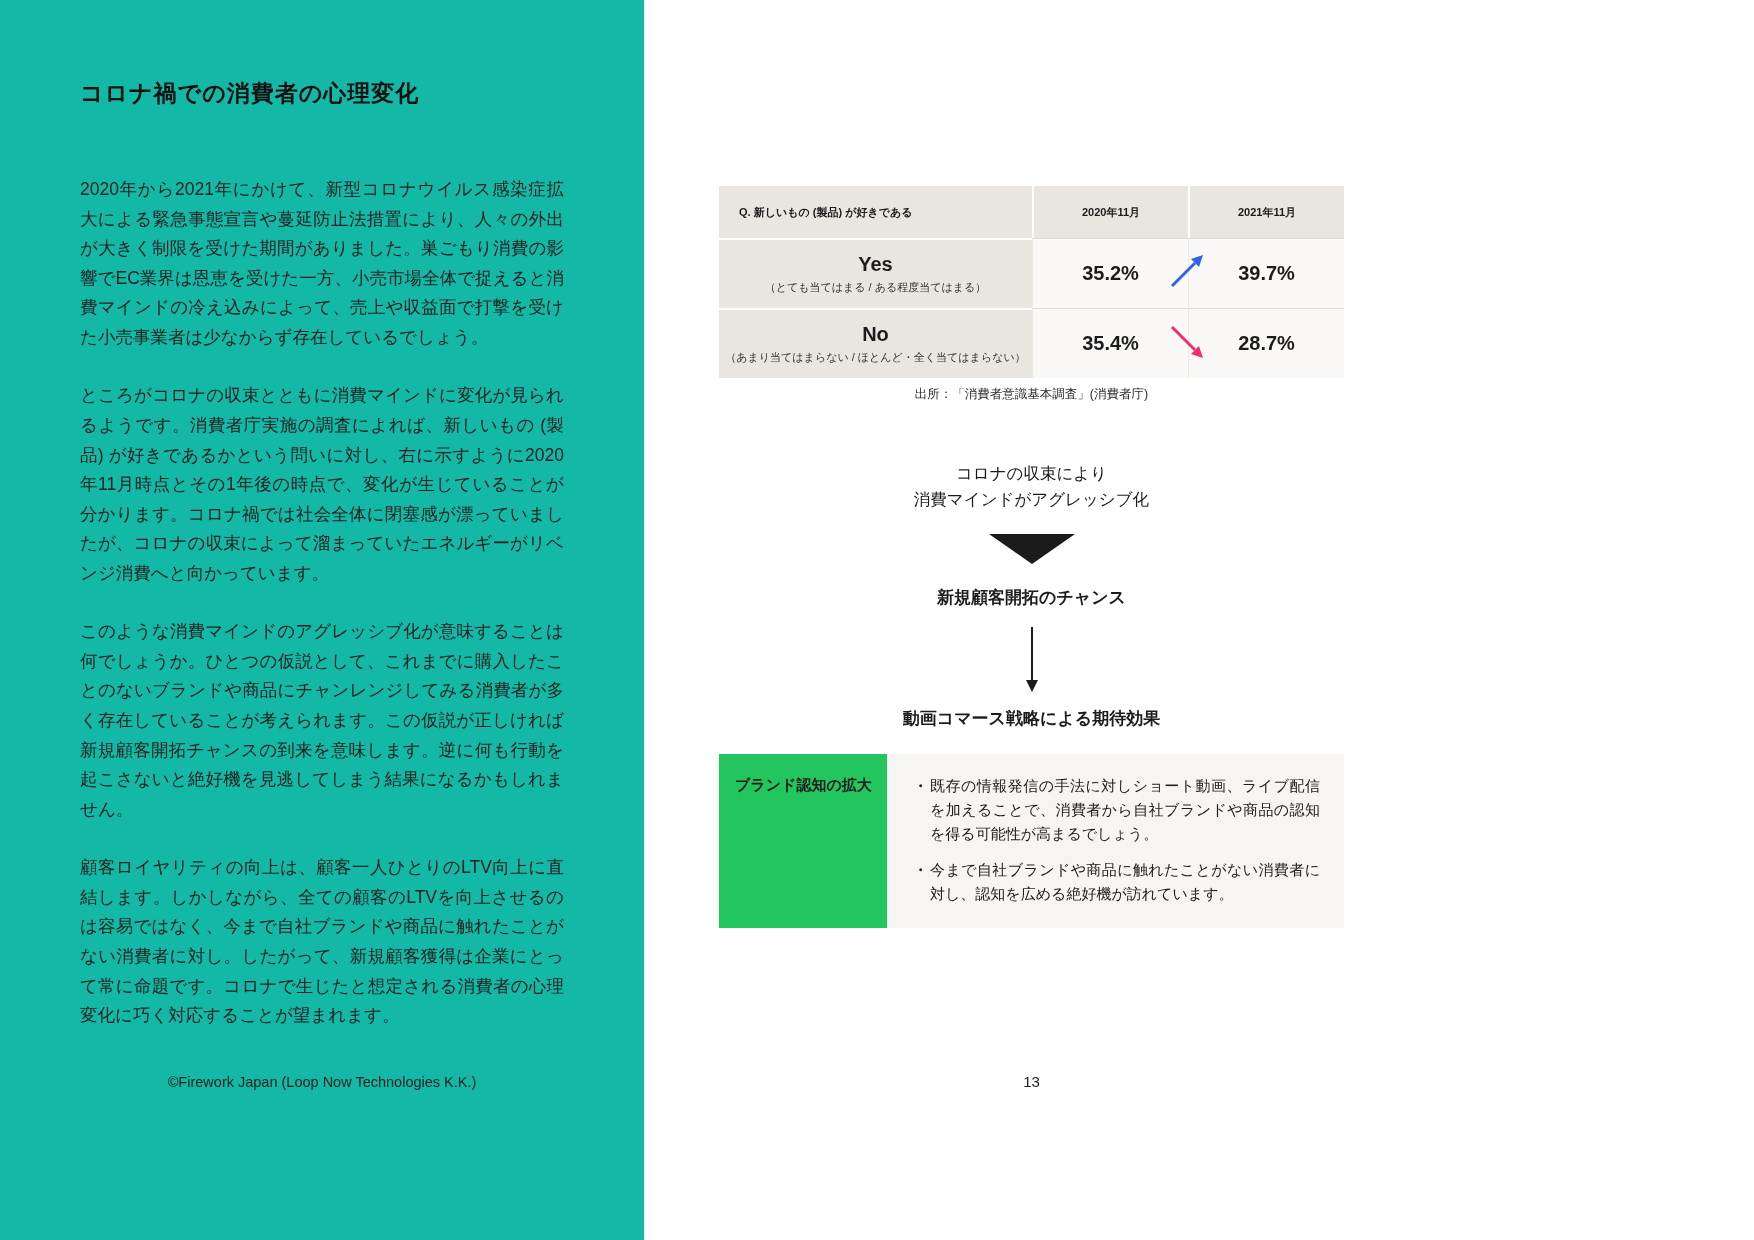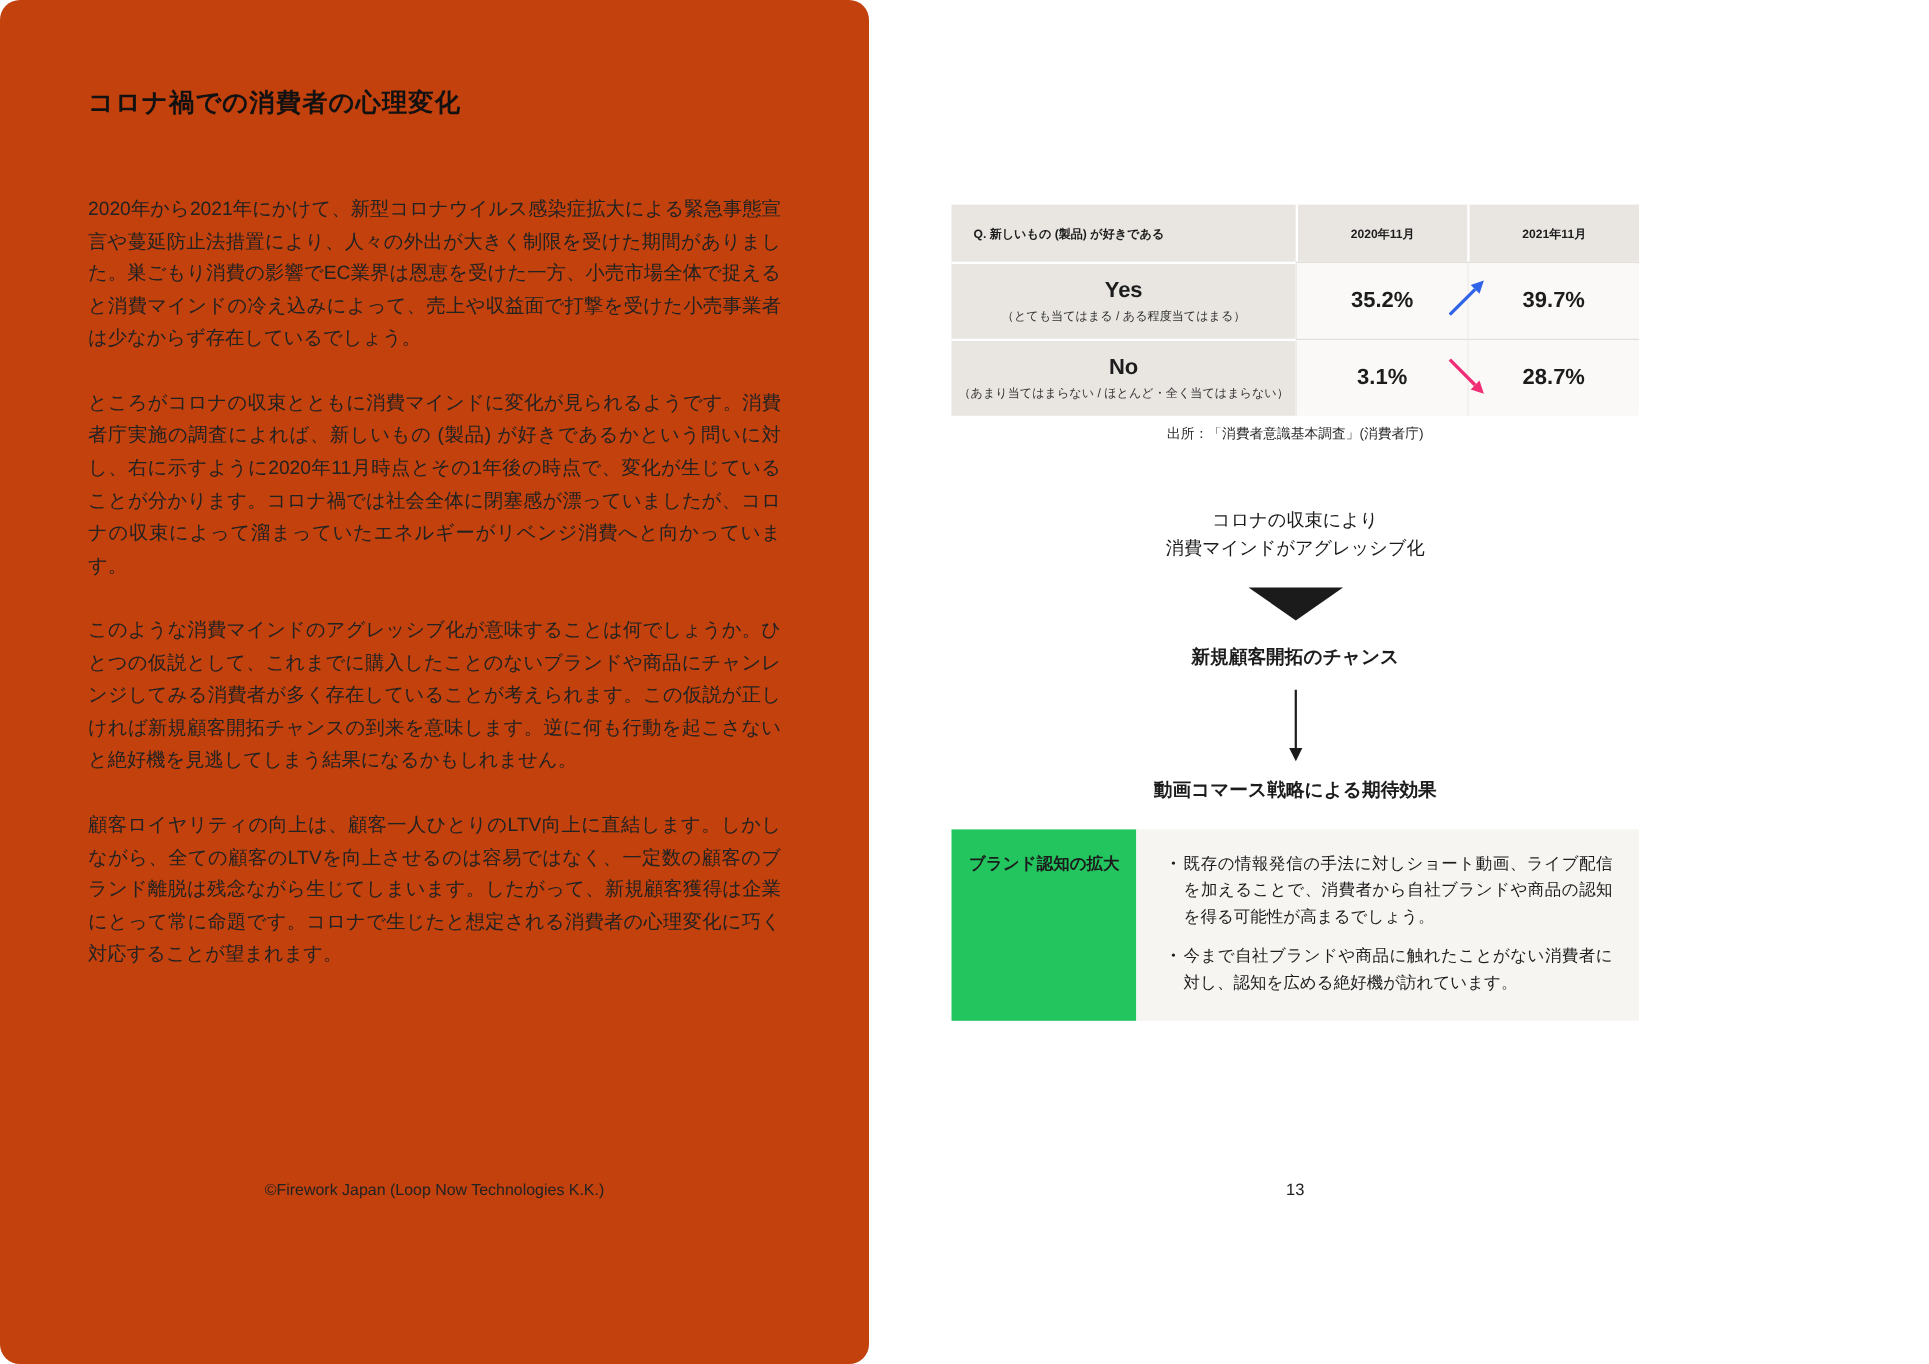--- a/index.html
+++ b/index.html
@@ -7,25 +7,24 @@
   body {
     font-family: "Liberation Sans", "DejaVu Sans", sans-serif;
     background: #ffffff;
     color: #1c1c1c;
     overflow: hidden;
   }
   .page { display: flex; width: 1754px; height: 1240px; }
 
   
   .left-panel {
-    width: 790px; height: 100%;
-    background: #c2410c;
+    width: 644px; height: 100%;
+    background: #14b8a6;
     padding: 78px 80px 0 80px;
     position: relative;
-    border-radius: 18px;
   }
   .doc-title {
     font-size: 23px; font-weight: bold; letter-spacing: 1px; color: #111;
   }
   .body-copy { margin-top: 66px; font-size: 17.5px; line-height: 1.69; text-align: justify; color: #222; }
   .body-copy p + p { margin-top: 29px; }
   .footer-left {
     position: absolute; left: 0; bottom: 150px; width: 100%;
     text-align: center; font-size: 14.5px; color: #222;
   }
@@ -102,21 +101,21 @@
 <body>
 
 <div class="page">
 
   <div class="left-panel">
     <h1 class="doc-title">コロナ禍での消費者の心理変化</h1>
     <div class="body-copy">
       <p>2020年から2021年にかけて、新型コロナウイルス感染症拡大による緊急事態宣言や蔓延防止法措置により、人々の外出が大きく制限を受けた期間がありました。巣ごもり消費の影響でEC業界は恩恵を受けた一方、小売市場全体で捉えると消費マインドの冷え込みによって、売上や収益面で打撃を受けた小売事業者は少なからず存在しているでしょう。</p>
       <p>ところがコロナの収束とともに消費マインドに変化が見られるようです。消費者庁実施の調査によれば、新しいもの (製品) が好きであるかという問いに対し、右に示すように2020年11月時点とその1年後の時点で、変化が生じていることが分かります。コロナ禍では社会全体に閉塞感が漂っていましたが、コロナの収束によって溜まっていたエネルギーがリベンジ消費へと向かっています。</p>
       <p>このような消費マインドのアグレッシブ化が意味することは何でしょうか。ひとつの仮説として、これまでに購入したことのないブランドや商品にチャンレンジしてみる消費者が多く存在していることが考えられます。この仮説が正しければ新規顧客開拓チャンスの到来を意味します。逆に何も行動を起こさないと絶好機を見逃してしまう結果になるかもしれません。</p>
-      <p>顧客ロイヤリティの向上は、顧客一人ひとりのLTV向上に直結します。しかしながら、全ての顧客のLTVを向上させるのは容易ではなく、一定数の顧客のブランド離脱は残念ながら生じてしまいます。したがって、新規顧客獲得は企業にとって常に命題です。コロナで生じたと想定される消費者の心理変化に巧く対応することが望まれます。</p>
+      <p>顧客ロイヤリティの向上は、顧客一人ひとりのLTV向上に直結します。しかしながら、全ての顧客のLTVを向上させるのは容易ではなく、今まで自社ブランドや商品に触れたことがない消費者に対し。したがって、新規顧客獲得は企業にとって常に命題です。コロナで生じたと想定される消費者の心理変化に巧く対応することが望まれます。</p>
     </div>
     <div class="footer-left">©Firework Japan (Loop Now Technologies K.K.)</div>
   </div>
 
   <div class="right-panel">
     <div class="right-content">
 
       <div class="survey-table">
         <div class="cell head question">Q. 新しいもの (製品) が好きである</div>
         <div class="cell head date">2020年11月</div>
@@ -126,21 +125,21 @@
           <span class="main">Yes</span>
           <span class="sub">（とても当てはまる / ある程度当てはまる）</span>
         </div>
         <div class="cell value">35.2%</div>
         <div class="cell value">39.7%</div>
 
         <div class="cell label">
           <span class="main">No</span>
           <span class="sub">（あまり当てはまらない / ほとんど・全く当てはまらない）</span>
         </div>
-        <div class="cell value">3.1%</div>
+        <div class="cell value">35.4%</div>
         <div class="cell value">28.7%</div>
 
         <svg class="arrow arrow-up" viewBox="0 0 44 44">
           <line x1="6" y1="37" x2="29" y2="14" stroke="#2f63e8" stroke-width="3"></line>
           <polygon points="37,6 25,10 33,18" fill="#2f63e8"></polygon>
         </svg>
         <svg class="arrow arrow-down" viewBox="0 0 44 44">
           <line x1="6" y1="7" x2="29" y2="30" stroke="#f02d74" stroke-width="3"></line>
           <polygon points="37,38 25,34 33,26" fill="#f02d74"></polygon>
         </svg>

